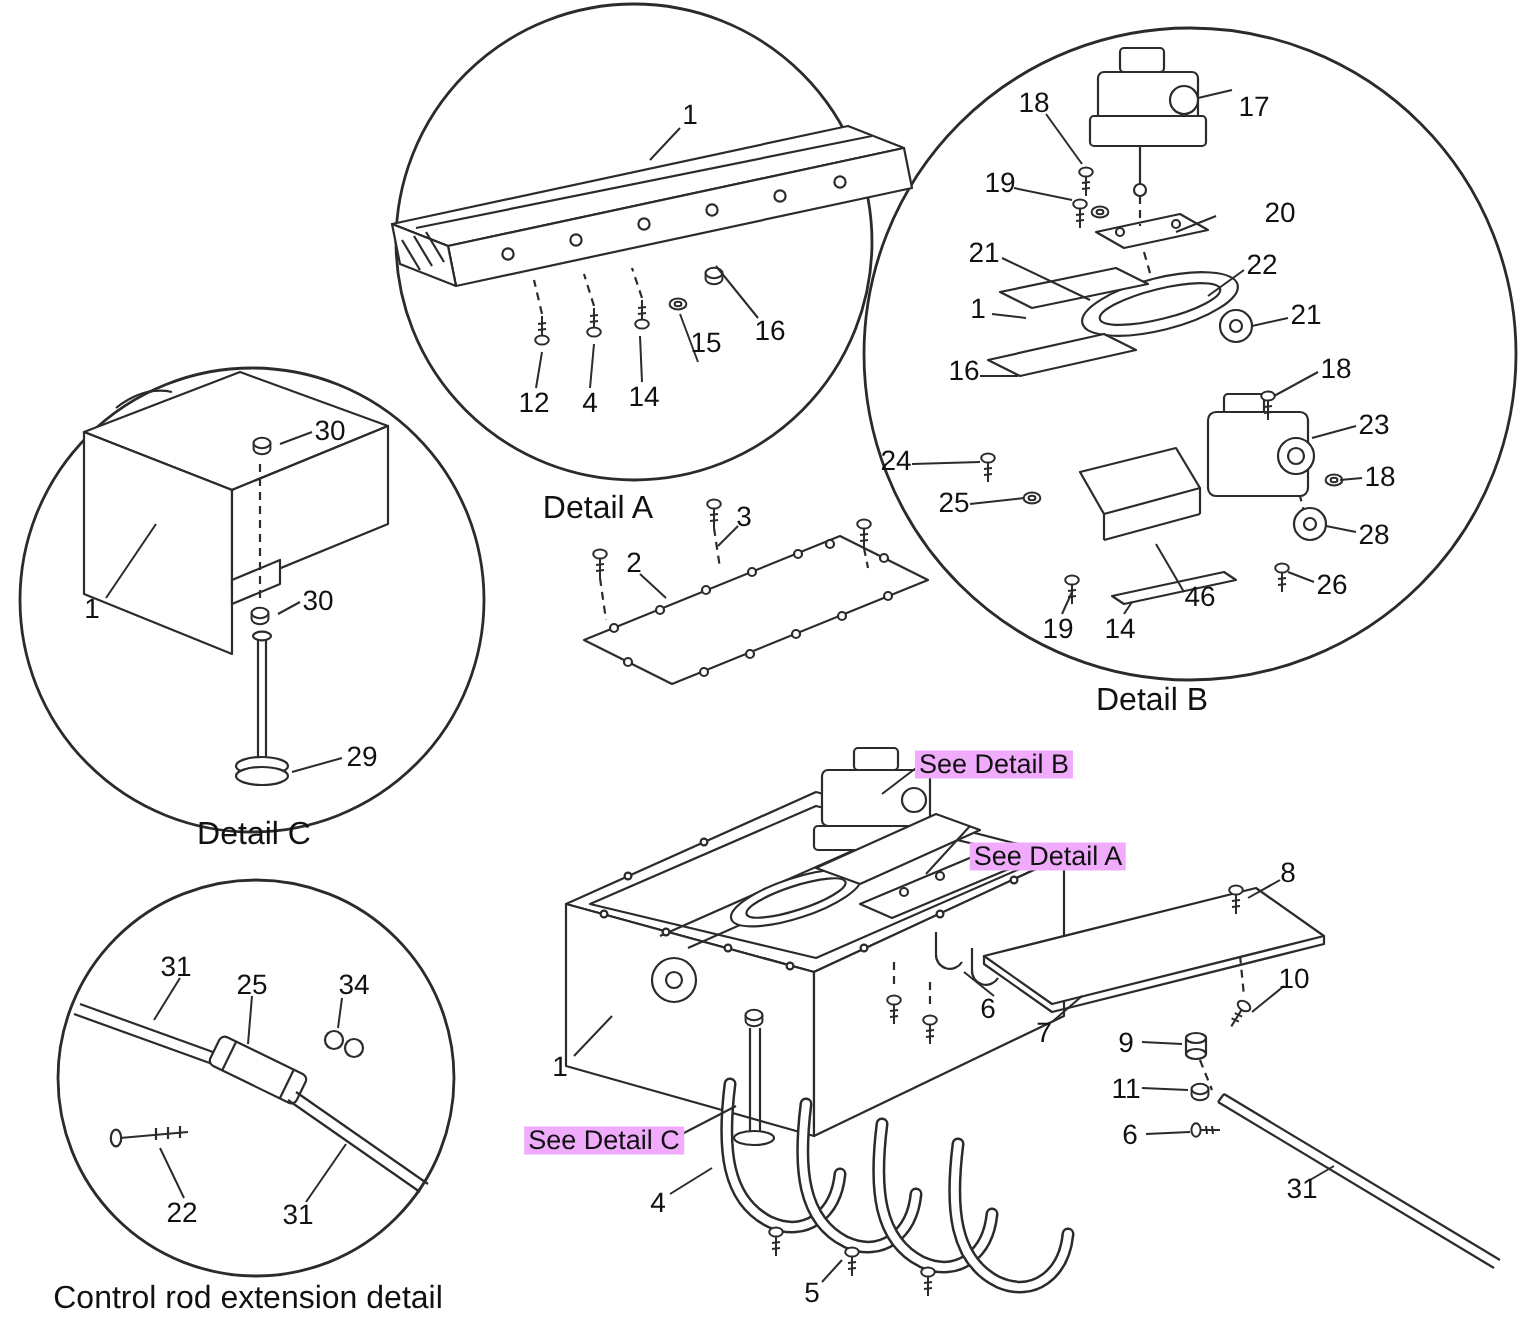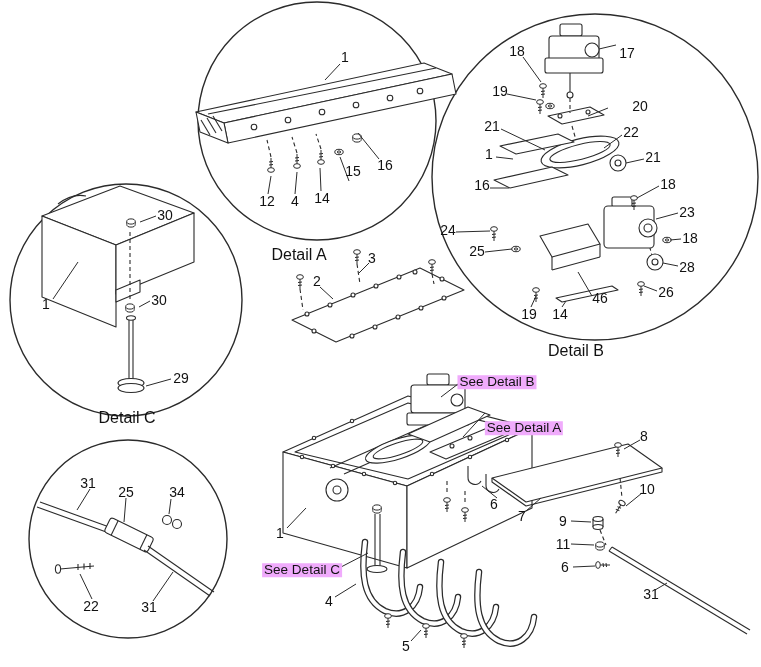--- a/index.html
+++ b/index.html
@@ -383,20 +383,21 @@
 <div class="lbl" style="left:46px;top:304px">1</div>
 <div class="lbl" style="left:159px;top:300px">30</div>
 <div class="lbl" style="left:181px;top:378px">29</div>
 <div class="cap" style="left:127px;top:418px">Detail C</div>
 
 <div class="lbl" style="left:88px;top:483px">31</div>
 <div class="lbl" style="left:126px;top:492px">25</div>
 <div class="lbl" style="left:177px;top:492px">34</div>
 <div class="lbl" style="left:91px;top:606px">22</div>
 <div class="lbl" style="left:149px;top:607px">31</div>
+<div class="cap" style="left:124px;top:650px">Control rod extension detail</div>
 
 <div class="lbl" style="left:372px;top:258px">3</div>
 <div class="lbl" style="left:317px;top:281px">2</div>
 <div class="lbl" style="left:280px;top:533px">1</div>
 <div class="lbl" style="left:329px;top:601px">4</div>
 <div class="lbl" style="left:406px;top:646px">5</div>
 <div class="lbl" style="left:494px;top:504px">6</div>
 <div class="lbl" style="left:522px;top:516px">7</div>
 <div class="lbl" style="left:644px;top:436px">8</div>
 <div class="lbl" style="left:563px;top:521px">9</div>

